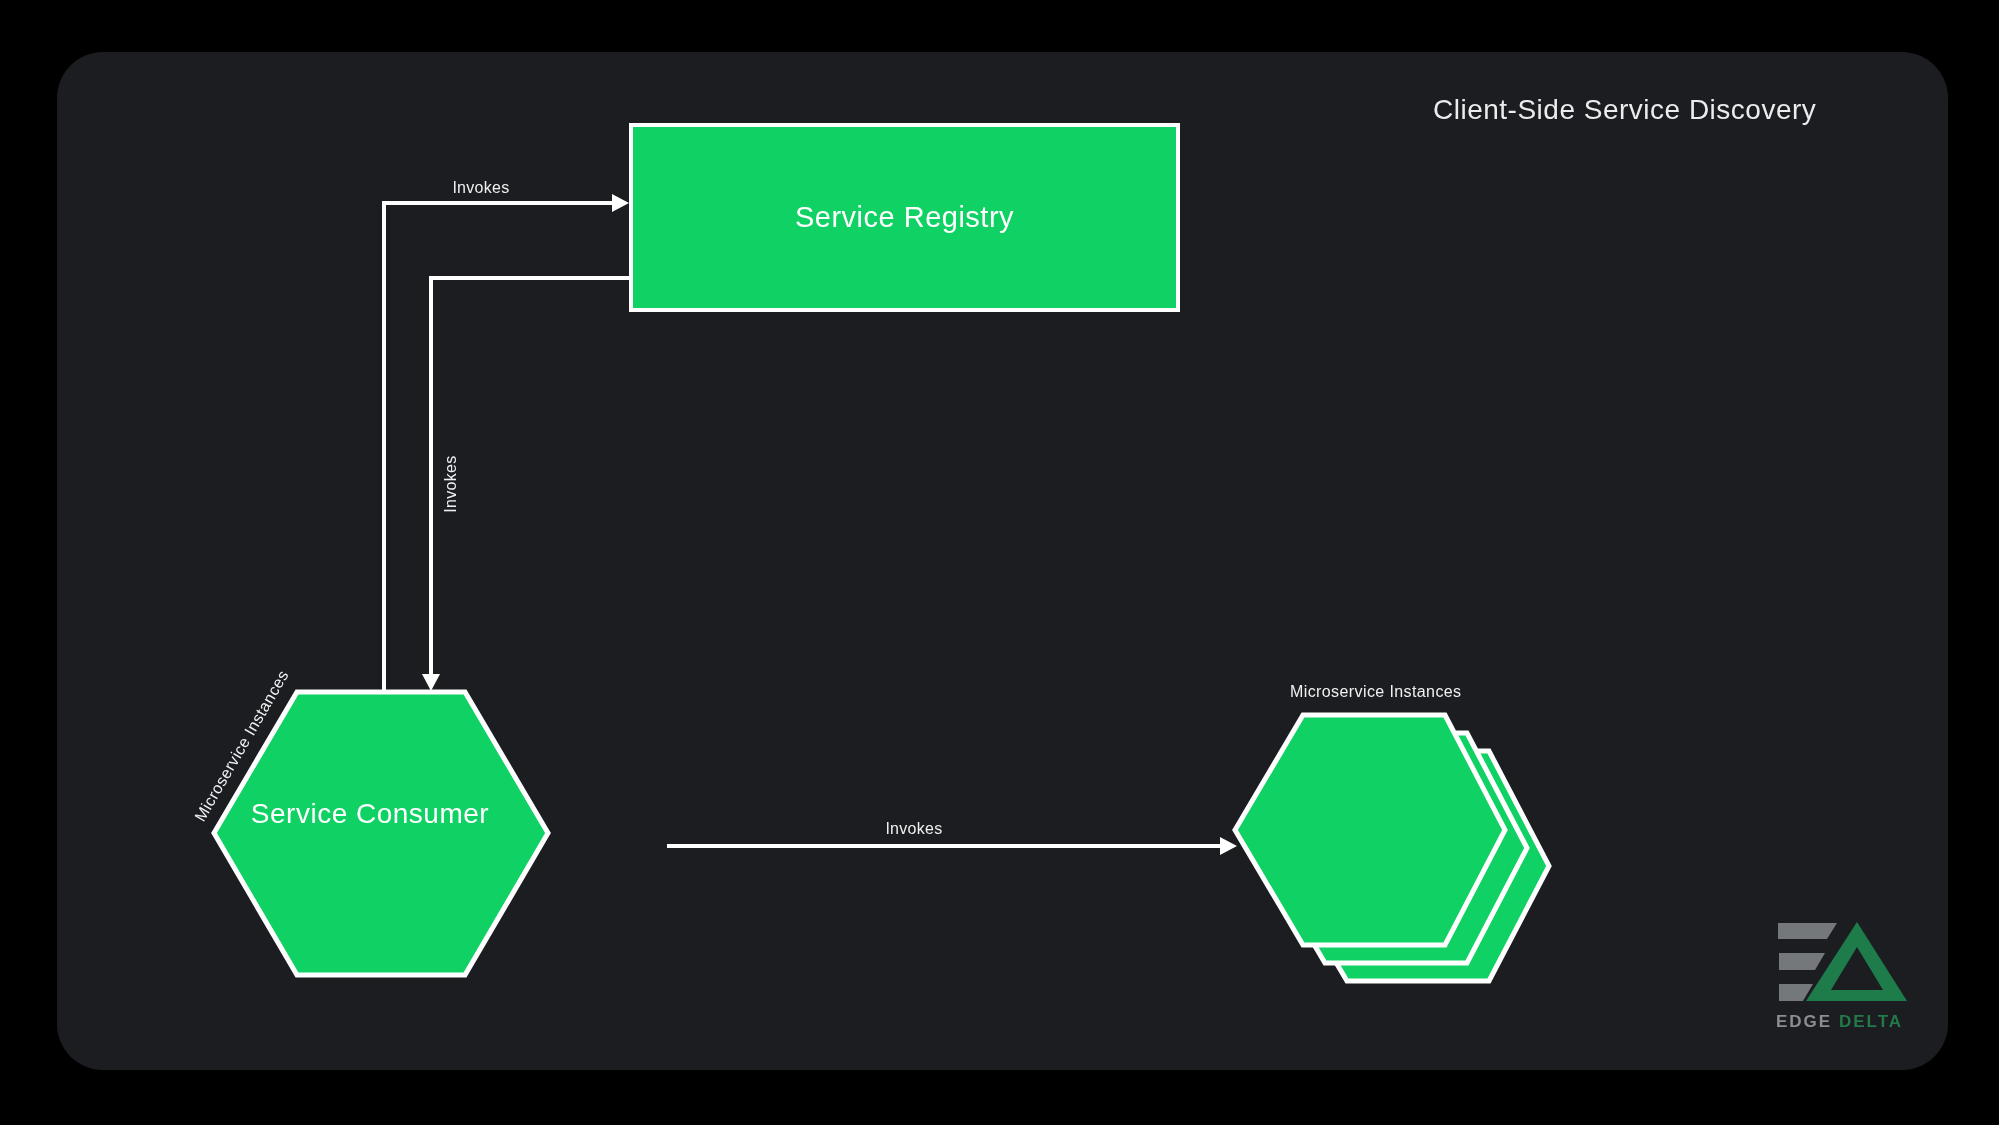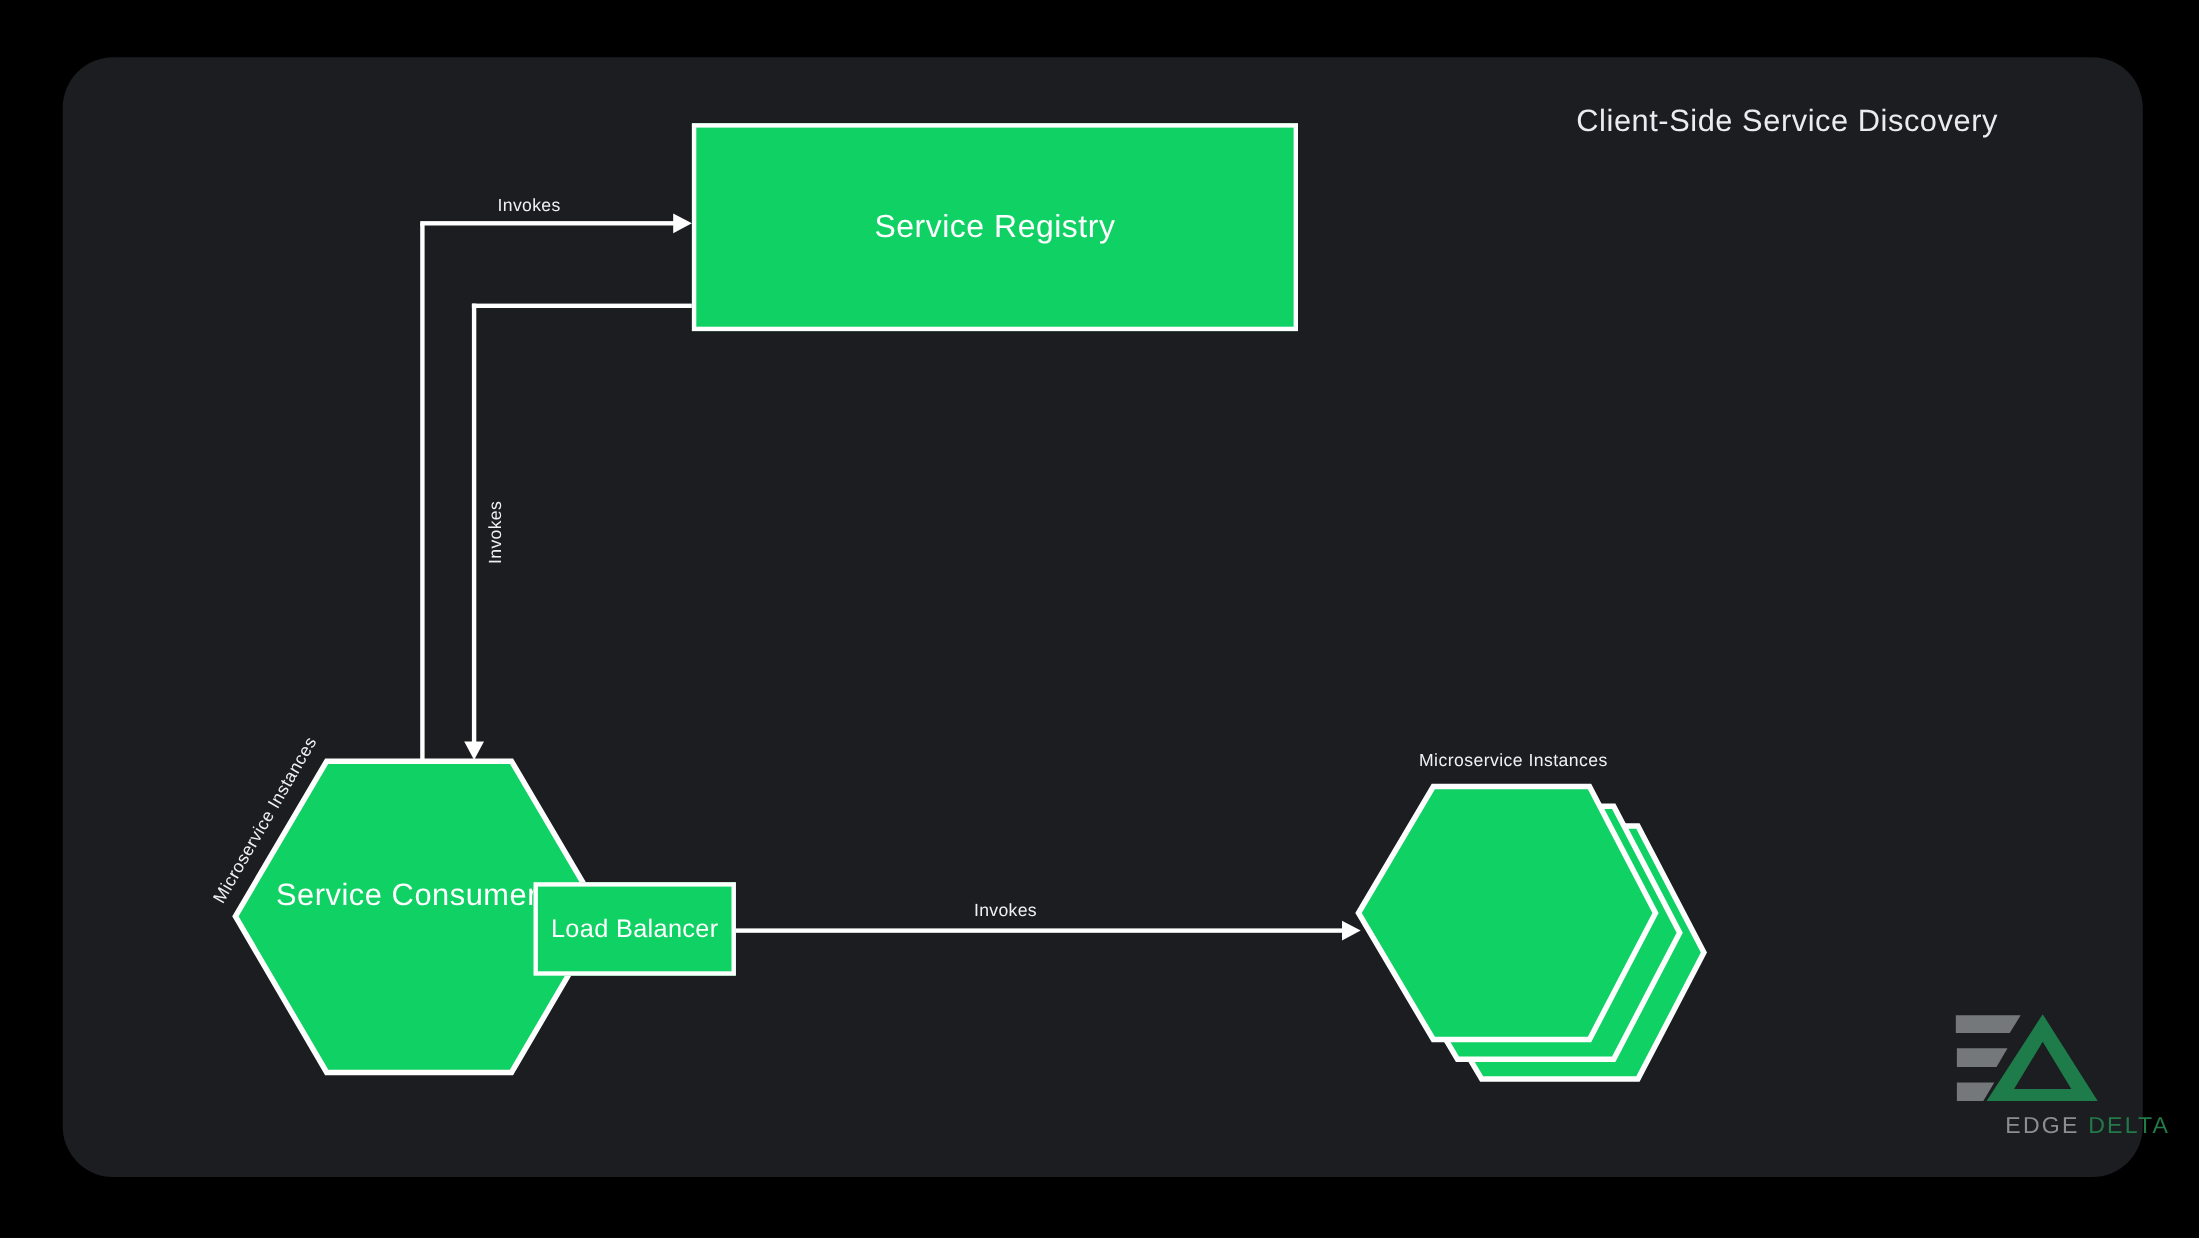--- a/index.html
+++ b/index.html
@@ -21,32 +21,32 @@
   .arrow-down{position:absolute;width:0;height:0;
     border-left:9px solid transparent;border-right:9px solid transparent;border-top:17px solid #fff;}
   .edge-label{
     position:absolute;width:120px;text-align:center;font-size:16px;color:#eef0f1;letter-spacing:0.3px;
   }
   .annot{
     position:absolute;font-size:16px;color:#f0f1f2;letter-spacing:0.4px;white-space:nowrap;
   }
   .box{
     position:absolute;box-sizing:border-box;background:#10d164;border:4px solid #fff;
-    display:flex;align-items:center;justify-content:center;text-align:center;color:#fff;
+    display:flex;align-items:center;justify-content:center;text-align:center;color:#fff;margin-top:11px;
   }
   .registry-box{left:629px;top:112px;width:551px;height:189px;font-size:29px;letter-spacing:0.5px;}
   .lb-box{left:485px;top:802px;width:184px;height:85px;font-size:23px;line-height:29px;letter-spacing:0.3px;z-index:6;}
   .hex-svg{position:absolute;}
   .hex-label{
     position:absolute;width:240px;text-align:center;color:#fff;
     font-size:28px;line-height:38px;letter-spacing:0.5px;z-index:5;
   }
   .logo-wordmark{
     position:absolute;left:1776px;top:1012px;width:160px;
-    font-size:21px;font-weight:400;letter-spacing:2px;white-space:nowrap;margin-left:47px;
+    font-size:17px;font-weight:700;letter-spacing:2px;white-space:nowrap;
   }
   .logo-gray{color:#8b8e91;}
   .logo-green{color:#237a49;}
 </style>
 </head>
 <body>
 
 <div class="stage">
 
   <div class="panel"></div>
@@ -71,23 +71,20 @@
     <span>Service Registry</span>
   </div>
 
   <svg class="hex-svg" style="left:209px;top:687px;" width="345" height="293" viewBox="0 0 345 293">
     <polygon points="5,146 88,5 256,5 339,146 256,288 88,288" stroke="#ffffff" stroke-width="5" fill="#10d164"></polygon>
   </svg>
   <div class="hex-label" style="left:250px;top:795px;">Service Consumer</div>
 
   <div class="annot" style="left:132px;top:737px;width:220px;text-align:center;transform:rotate(-60deg);">Microservice Instances</div>
 
-  <div class="box lb-box">
-    <span>Load Balancer</span>
-  </div>
 
   <svg class="hex-svg" style="left:1225px;top:705px;" width="335" height="290" viewBox="0 0 335 290">
     <polygon points="54,161 122,46 264,46 324,161 264,276 122,276" stroke="#ffffff" stroke-width="5" fill="#10d164"></polygon>
     <polygon points="32,143 100,28 242,28 302,143 242,258 100,258" stroke="#ffffff" stroke-width="5" fill="#10d164"></polygon>
     <polygon points="10,125 78,10 220,10 280,125 220,240 78,240" stroke="#ffffff" stroke-width="5" fill="#10d164"></polygon>
   </svg>
 
   <div class="annot" style="left:1290px;top:683px;">Microservice Instances</div>
 
   <svg class="hex-svg" style="left:1775px;top:920px;" width="135" height="86" viewBox="0 0 135 86">

